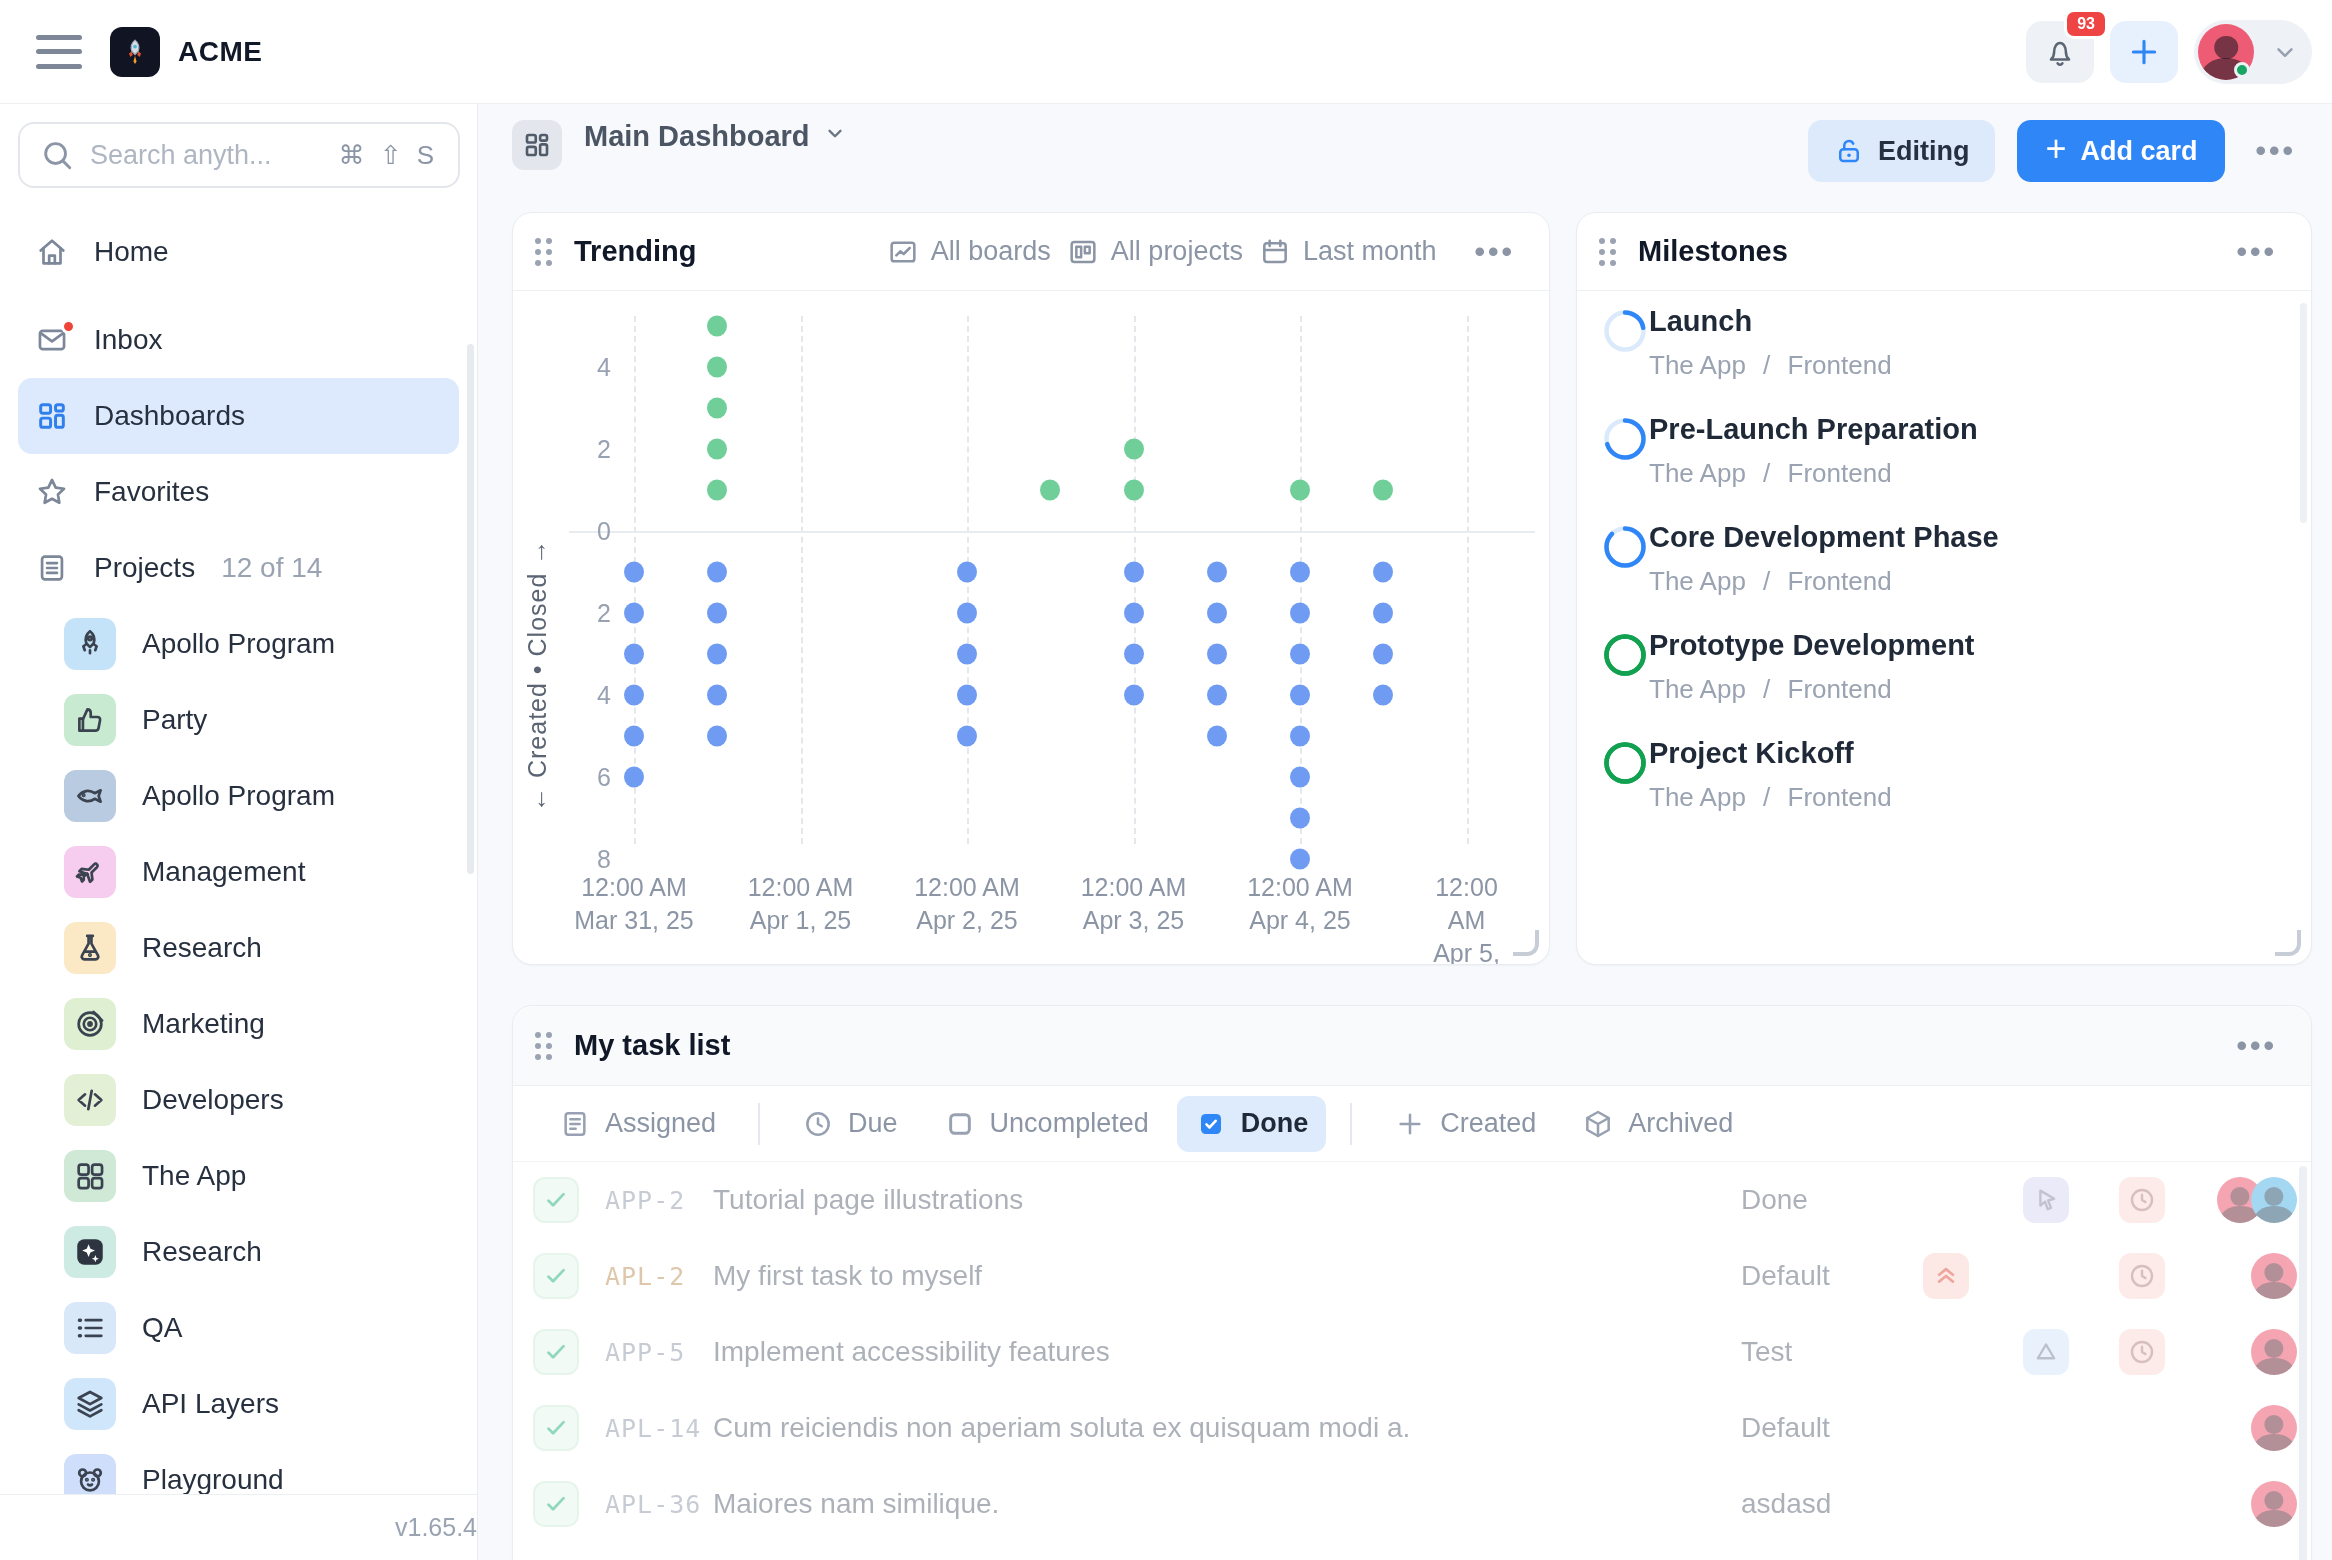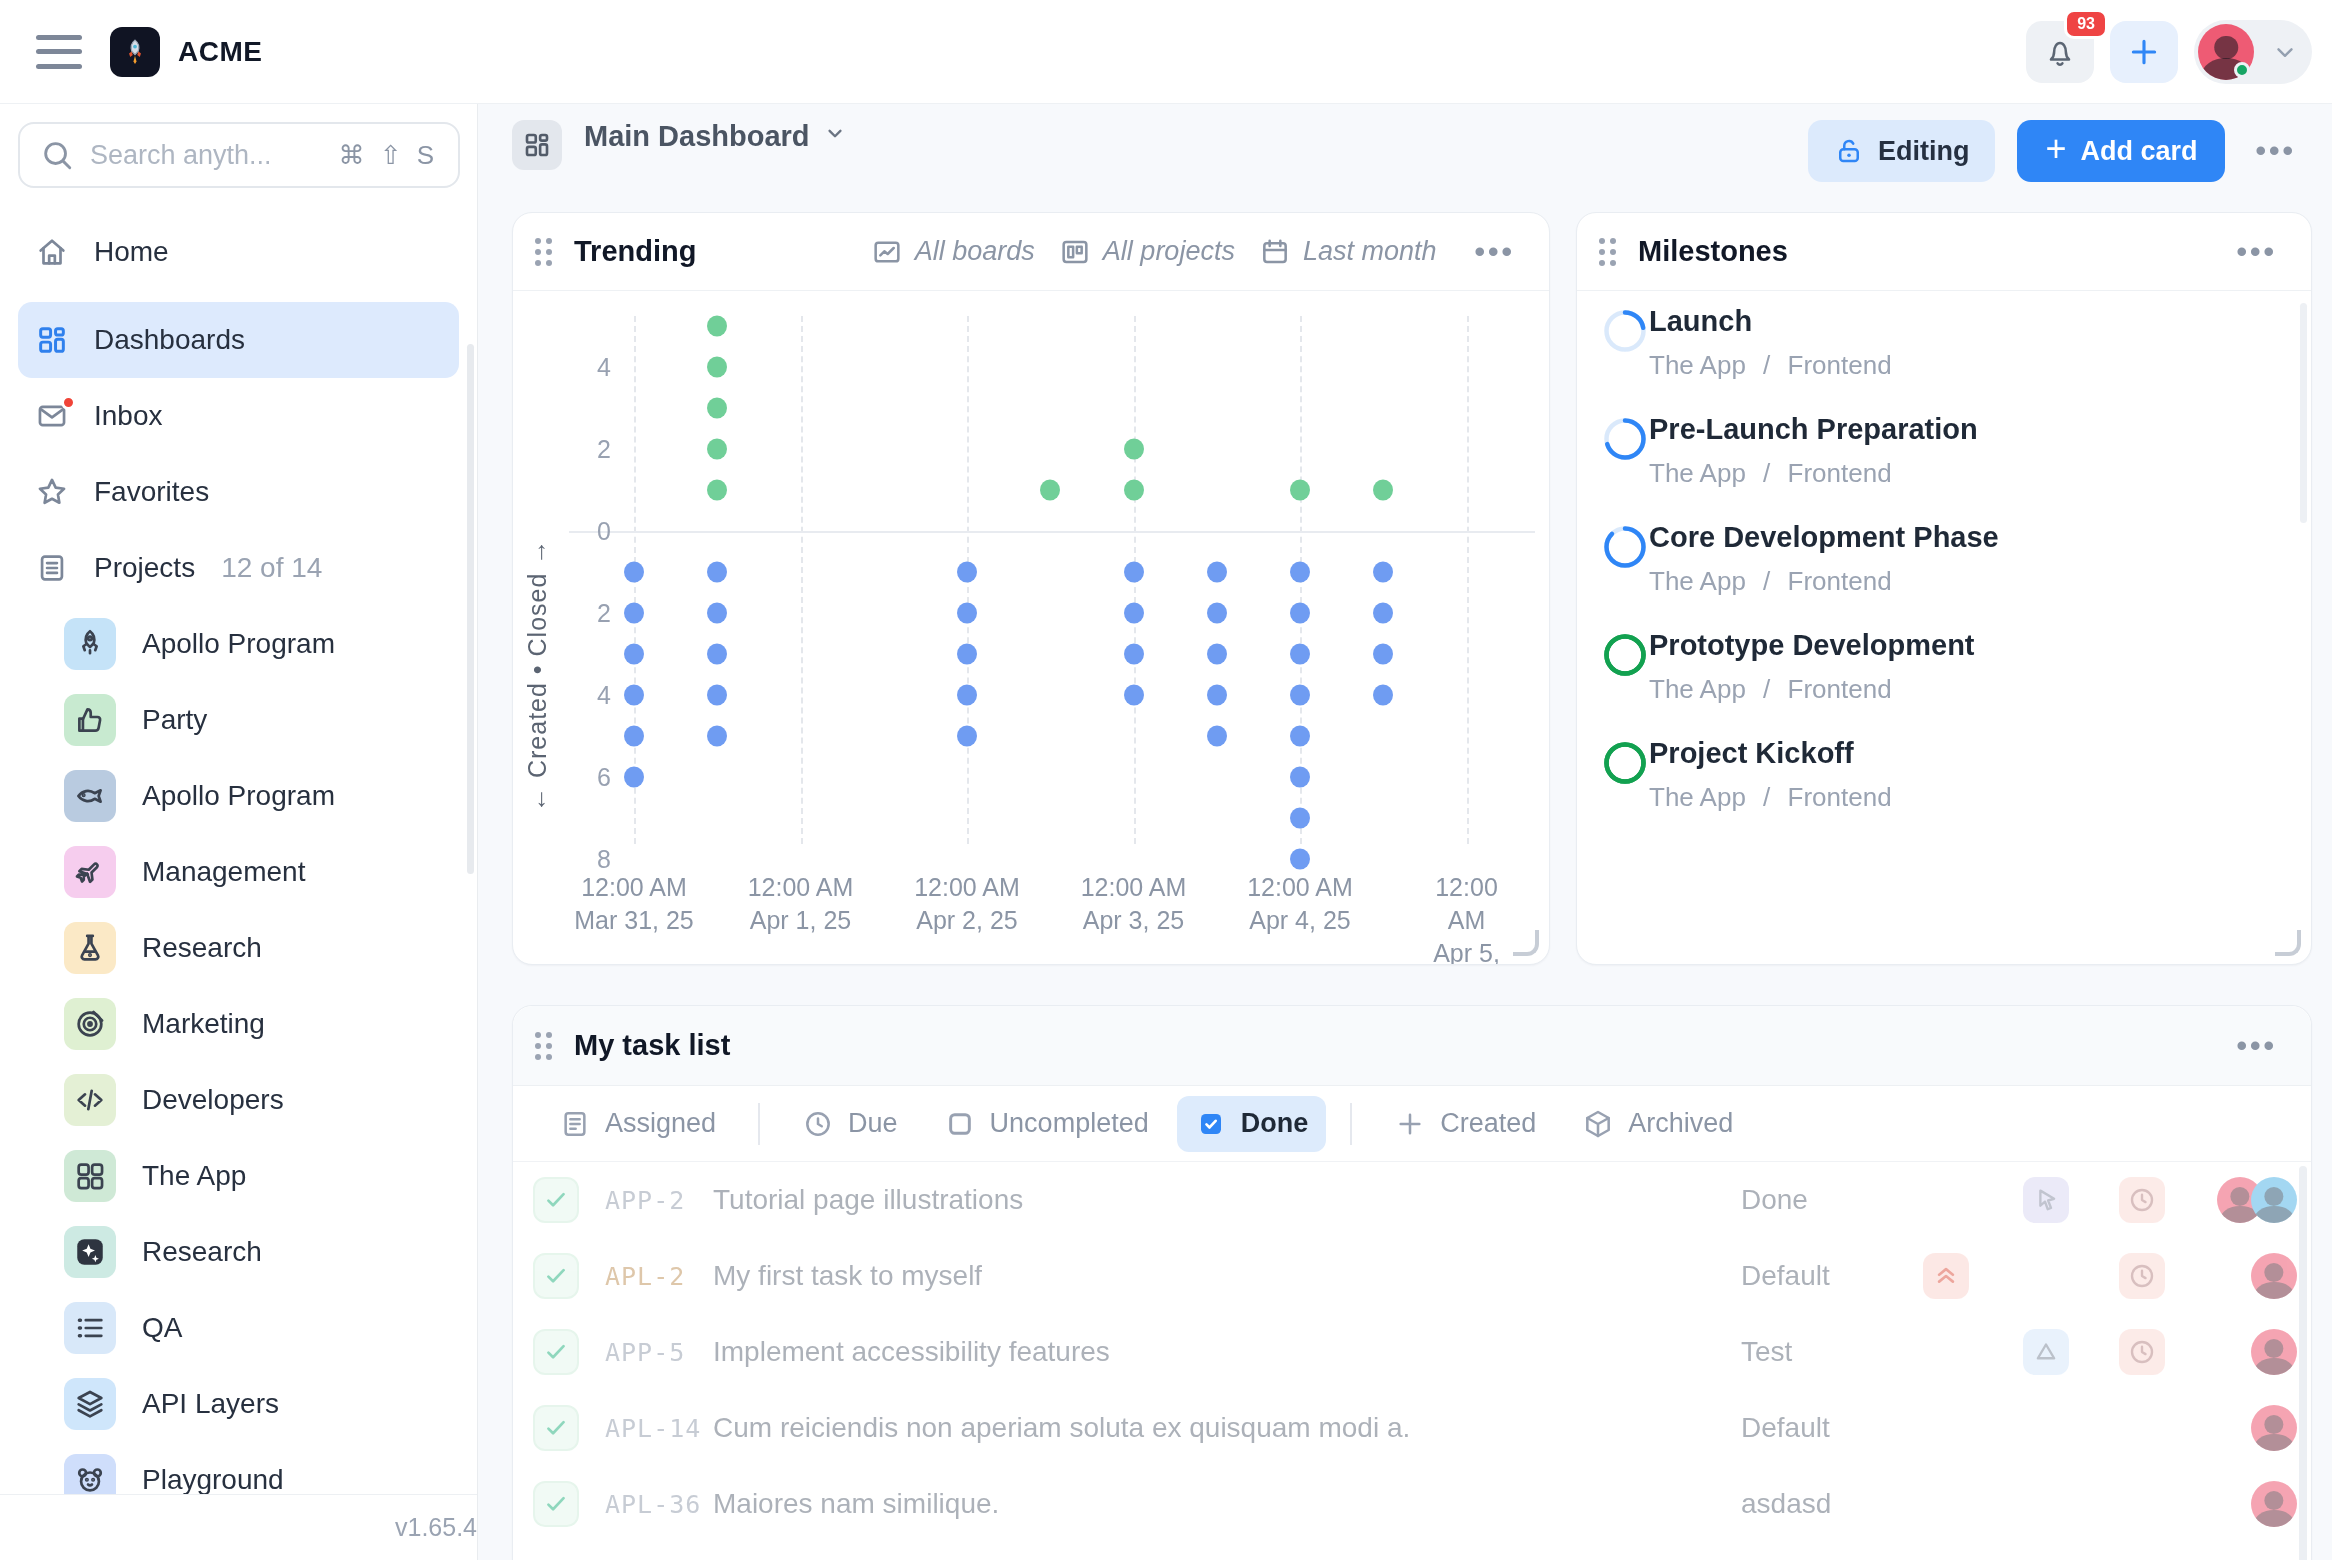--- a/index.html
+++ b/index.html
@@ -62,21 +62,21 @@
 
   .card { position:absolute; background:#fff; border:1px solid #e9edf2; border-radius:20px; box-shadow:0 1px 2px rgba(16,24,40,.04); }
   .card-header { height:78px; display:flex; align-items:center; padding:0 26px 0 22px; border-bottom:1px solid #eef1f4; }
   .drag { display:grid; grid-template-columns:repeat(2,6px); grid-auto-rows:6px; gap:5px; margin-right:22px; cursor:grab; }
   .drag i { width:6px; height:6px; border-radius:50%; background:#9aa3b2; }
   .card-title { font-size:29px; font-weight:700; color:#111827; }
   .resize-corner { position:absolute; right:10px; bottom:8px; width:26px; height:26px; border-right:4px solid #c7cdd6; border-bottom:4px solid #c7cdd6; border-bottom-right-radius:12px; cursor:nwse-resize; }
 
   
   #trending-card { left:34px; top:108px; width:1038px; height:753px; }
-  .tr-filters { margin-left:auto; display:flex; align-items:center; gap:24px;font-style:italic; }
+  .tr-filters { margin-left:auto; display:flex; align-items:center; gap:16px; }
   .tr-filter { display:flex; align-items:center; gap:12px; color:#8b95a5; font-size:27px; font-weight:500; cursor:pointer; white-space:nowrap; }
   .chart { position:absolute; left:0; top:79px; right:0; bottom:0; overflow:hidden; }
   .gridline { position:absolute; width:0; border-left:2px dashed #e4e7ec; top:24px; height:528px; }
   .zeroline { position:absolute; height:2px; background:#e8ebf0; }
   .ytick { position:absolute; width:60px; text-align:right; font-size:25px; color:#98a1b1; transform:translateY(-50%); }
   .dot { position:absolute; width:20px; height:21px; border-radius:50%; transform:translate(-50%,-50%); }
   .xlab { position:absolute; text-align:center; transform:translateX(-50%); font-size:25px; color:#8b95a5; line-height:33px; }
   .yaxis-label { position:absolute; left:10px; top:80px; height:440px; display:flex; align-items:center; font-size:25px; color:#5b6472; writing-mode:vertical-rl; transform:rotate(180deg); letter-spacing:1px; }
 
   
@@ -173,44 +173,44 @@
               <svg class="ic" width="34" height="34" viewBox="0 0 24 24" fill="none" stroke="currentColor" stroke-width="1.9" stroke-linecap="round" stroke-linejoin="round">
                 <path d="M4 11l8-7 8 7"></path>
                 <path d="M6 9.4V20h12V9.4"></path>
                 <path d="M10 20v-5.5h4V20"></path>
               </svg>
             </span>
           </span>
     <span class="lbl">Home</span>
     </div>
         <div style="height: 12px;"></div>
+        <div class="nav-item">
+          <span class="nico">
+            <span class="nico-wrap" style="display:flex;color:currentColor">
+              <svg class="ic" width="34" height="34" viewBox="0 0 24 24" fill="none" stroke="currentColor" stroke-width="1.9" stroke-linecap="round" stroke-linejoin="round">
+                <rect x="3.5" y="5.5" width="17" height="13" rx="2"></rect>
+                <path d="M4.5 7.5l7.5 5.5 7.5-5.5"></path>
+              </svg>
+            </span>
+            <span class="red-dot"></span>
+          </span>
+    <span class="lbl">Inbox</span>
+    </div>
         <div class="nav-item active">
           <span class="nico">
             <span class="nico-wrap" style="display:flex;color:currentColor">
               <svg class="ic" width="34" height="34" viewBox="0 0 24 24" fill="none" stroke="currentColor" stroke-width="2.1" stroke-linecap="round" stroke-linejoin="round">
                 <rect x="4" y="4" width="7" height="6" rx="1.5"></rect>
                 <rect x="4" y="13.5" width="7" height="6.5" rx="1.5"></rect>
                 <rect x="14.5" y="4" width="5.5" height="4.5" rx="1.5"></rect>
                 <rect x="14.5" y="11.5" width="5.5" height="8.5" rx="1.5"></rect>
               </svg>
             </span>
           </span>
     <span class="lbl">Dashboards</span>
-    </div>
-        <div class="nav-item">
-          <span class="nico">
-            <span class="nico-wrap" style="display:flex;color:currentColor">
-              <svg class="ic" width="34" height="34" viewBox="0 0 24 24" fill="none" stroke="currentColor" stroke-width="1.9" stroke-linecap="round" stroke-linejoin="round">
-                <rect x="3.5" y="5.5" width="17" height="13" rx="2"></rect>
-                <path d="M4.5 7.5l7.5 5.5 7.5-5.5"></path>
-              </svg>
-            </span>
-            <span class="red-dot"></span>
-          </span>
-    <span class="lbl">Inbox</span>
     </div>
         <div class="nav-item">
           <span class="nico">
             <span class="nico-wrap" style="display:flex;color:currentColor">
               <svg class="ic" width="34" height="34" viewBox="0 0 24 24" fill="none" stroke="currentColor" stroke-width="1.9" stroke-linecap="round" stroke-linejoin="round">
                 <path d="M12 3.5l2.6 5.4 5.9.8-4.3 4.1 1 5.8-5.2-2.8-5.2 2.8 1-5.8L3.5 9.7l5.9-.8z"></path>
               </svg>
             </span>
           </span>
     <span class="lbl">Favorites</span>

